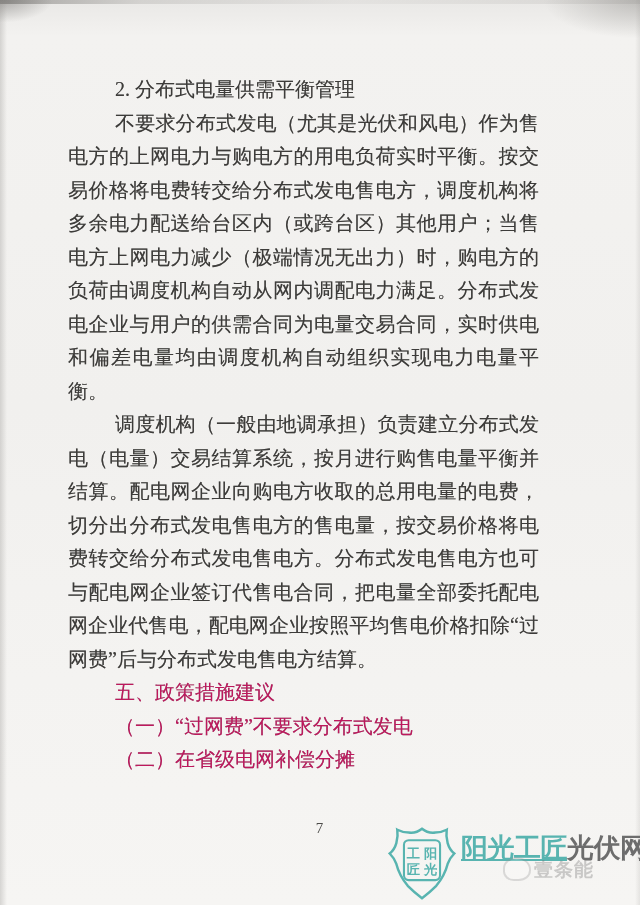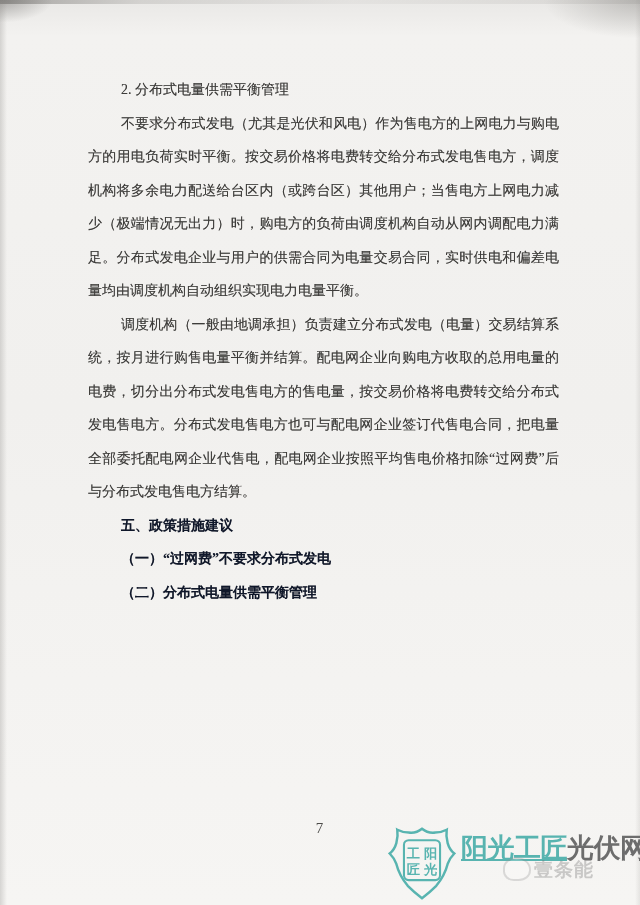--- a/index.html
+++ b/index.html
@@ -16,27 +16,27 @@
     background:radial-gradient(ellipse at 0% 0%,rgba(95,93,90,.45),rgba(0,0,0,0) 62%);}
   .corner-tr{position:absolute;top:0;right:0;width:110px;height:44px;
     background:radial-gradient(ellipse at 100% 0%,rgba(120,118,114,.38),rgba(0,0,0,0) 62%);}
   .edge-left{position:absolute;top:0;bottom:0;left:0;width:7px;
     background:linear-gradient(90deg,rgba(140,138,135,.30),rgba(0,0,0,0));}
   .edge-right{position:absolute;top:0;bottom:0;right:0;width:5px;
     background:linear-gradient(270deg,rgba(150,148,145,.18),rgba(0,0,0,0));}
 
   
   .doc-body{
-    position:absolute;left:88px;top:73px;width:471px;
-    font-size:14px;line-height:33.5px;color:#3d3c3a;
+    position:absolute;left:68px;top:73px;width:471px;
+    font-size:20px;line-height:33.5px;color:#3d3c3a;
     text-align:justify;text-justify:inter-character;
     text-shadow:0 0 .5px rgba(70,68,66,.55);
   }
   .doc-body .blk{margin:0;text-indent:2.35em;}
-  .doc-body .heading{font-weight:700;color:#0f172a;}
+  .doc-body .heading{font-weight:400;color:#be185d;}
 
   .page-number{
     position:absolute;left:84px;top:820px;width:471px;
     text-align:center;font-size:15px;color:#4c4b49;
   }
 
   
   .footer-logo{position:absolute;left:383px;top:824px;width:260px;height:81px;}
   .badge{position:absolute;left:1px;top:1px;width:76px;height:76px;}
   .brand{position:absolute;left:78px;top:6px;white-space:nowrap;
@@ -63,21 +63,21 @@
   <div class="corner-tr"></div>
   <div class="edge-left"></div>
   <div class="edge-right"></div>
 
   <div class="doc-body">
     <p class="blk">2. 分布式电量供需平衡管理</p>
     <p class="blk">不要求分布式发电（尤其是光伏和风电）作为售电方的上网电力与购电方的用电负荷实时平衡。按交易价格将电费转交给分布式发电售电方，调度机构将多余电力配送给台区内（或跨台区）其他用户；当售电方上网电力减少（极端情况无出力）时，购电方的负荷由调度机构自动从网内调配电力满足。分布式发电企业与用户的供需合同为电量交易合同，实时供电和偏差电量均由调度机构自动组织实现电力电量平衡。</p>
     <p class="blk">调度机构（一般由地调承担）负责建立分布式发电（电量）交易结算系统，按月进行购售电量平衡并结算。配电网企业向购电方收取的总用电量的电费，切分出分布式发电售电方的售电量，按交易价格将电费转交给分布式发电售电方。分布式发电售电方也可与配电网企业签订代售电合同，把电量全部委托配电网企业代售电，配电网企业按照平均售电价格扣除“过网费”后与分布式发电售电方结算。</p>
     <p class="blk heading">五、政策措施建议</p>
     <p class="blk heading">（一）“过网费”不要求分布式发电</p>
-    <p class="blk heading">（二）分布式电量供需平衡管理</p>
+    <p class="blk heading">（二）在省级电网补偿分摊</p>
   </div>
 
   <div class="page-number">7</div>
 
   <div class="footer-logo">
     <svg class="badge" viewBox="0 0 80 80" xmlns="http://www.w3.org/2000/svg">
       <path d="M40 4 Q46 9 54 8 Q60 8 66 5 Q65 12 67 19 Q69 26 74 30 Q69 35 67 41 Q64 53 55 64 Q48 71 40 77 Q32 71 25 64 Q16 53 13 41 Q11 35 6 30 Q11 26 13 19 Q15 12 14 5 Q20 8 26 8 Q34 9 40 4 Z" fill="none" stroke="#58b4b0" stroke-width="2.6"></path>
       <rect x="21" y="16" width="38" height="42" rx="5" fill="none" stroke="#58b4b0" stroke-width="2.2"></rect>
       <text x="31" y="35" text-anchor="middle" font-size="14" font-weight="bold" fill="#58b4b0">工</text>
       <text x="49" y="35" text-anchor="middle" font-size="14" font-weight="bold" fill="#58b4b0">阳</text>

